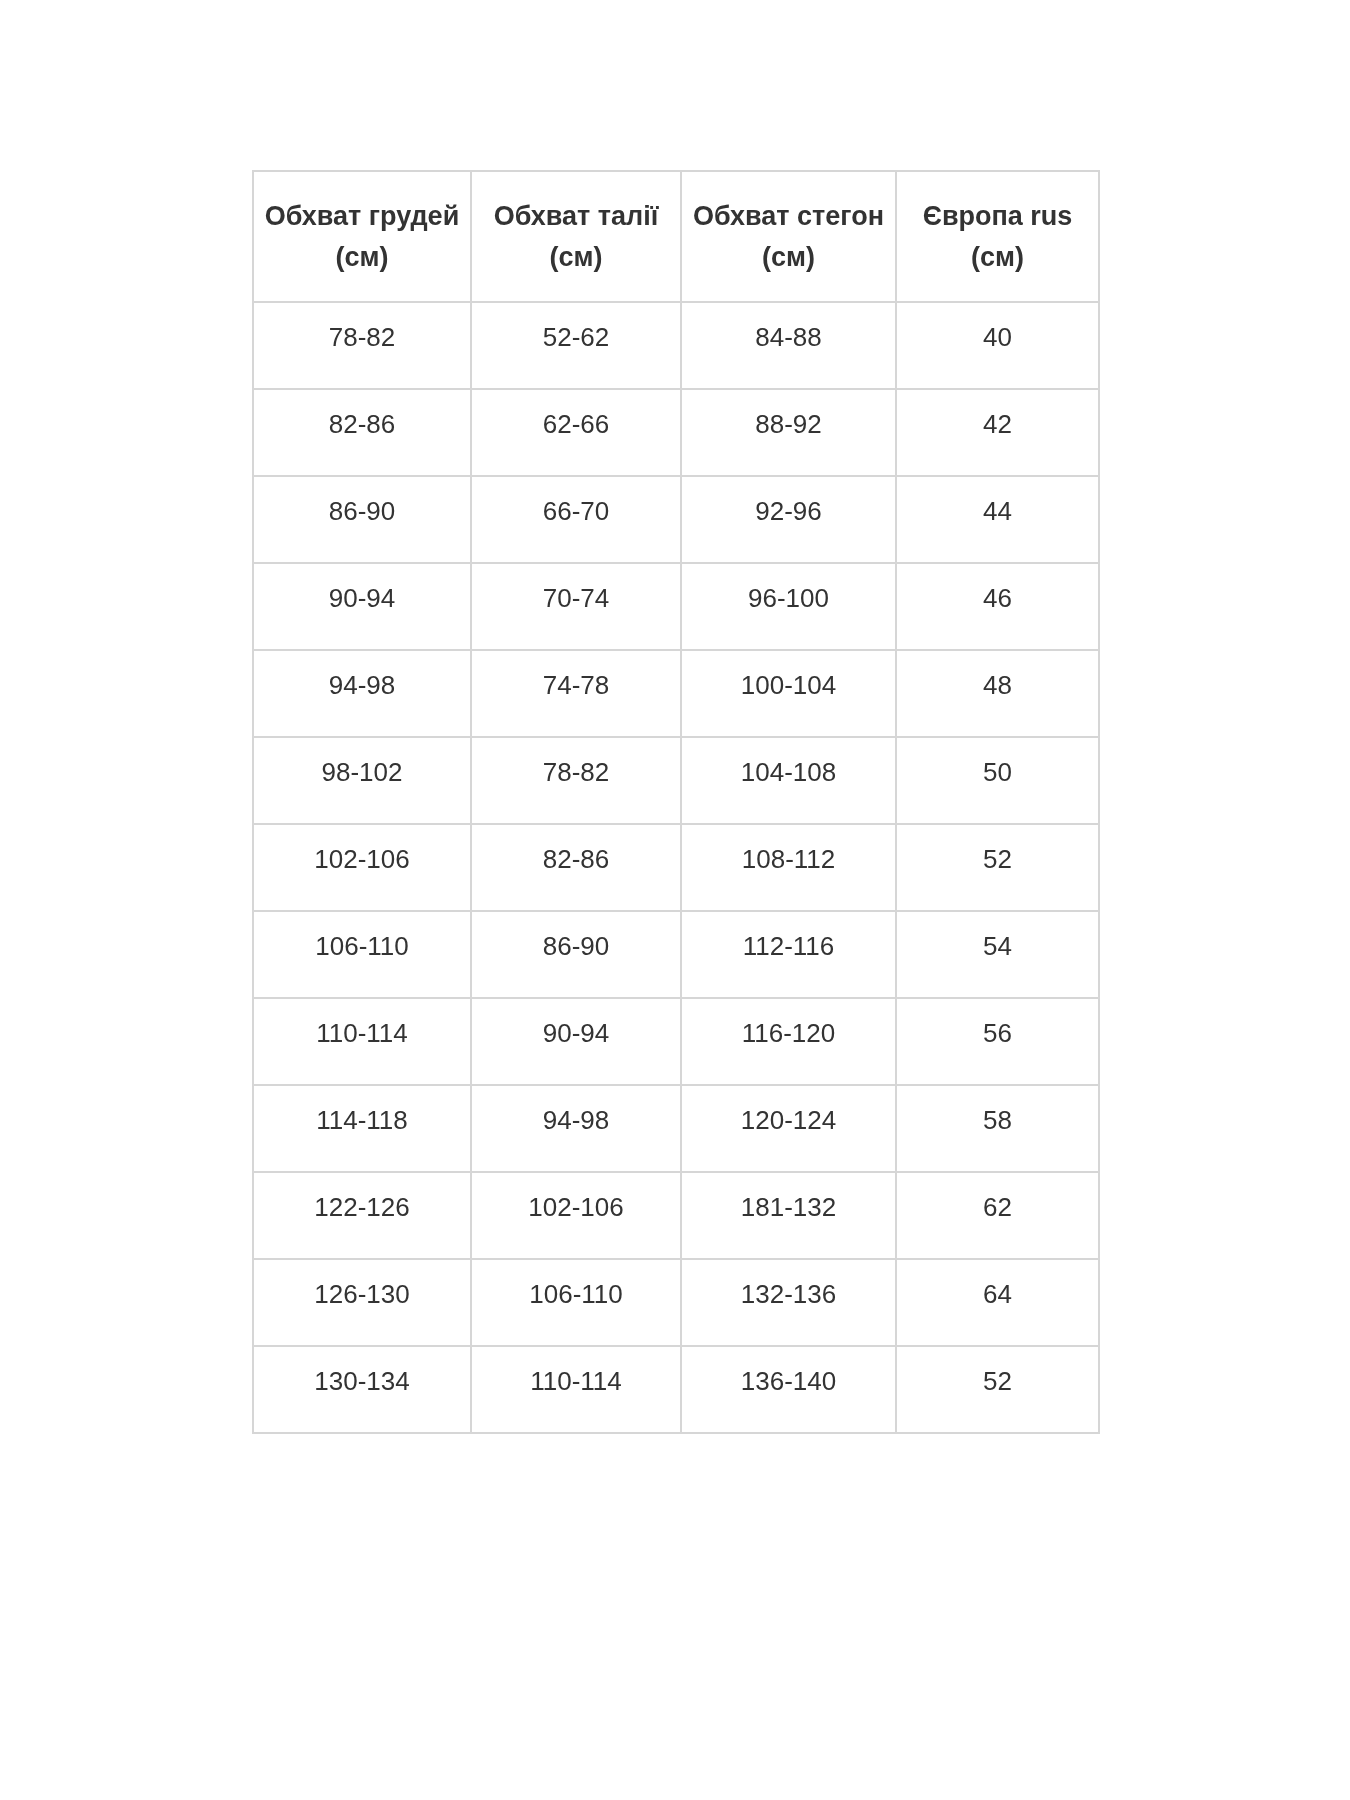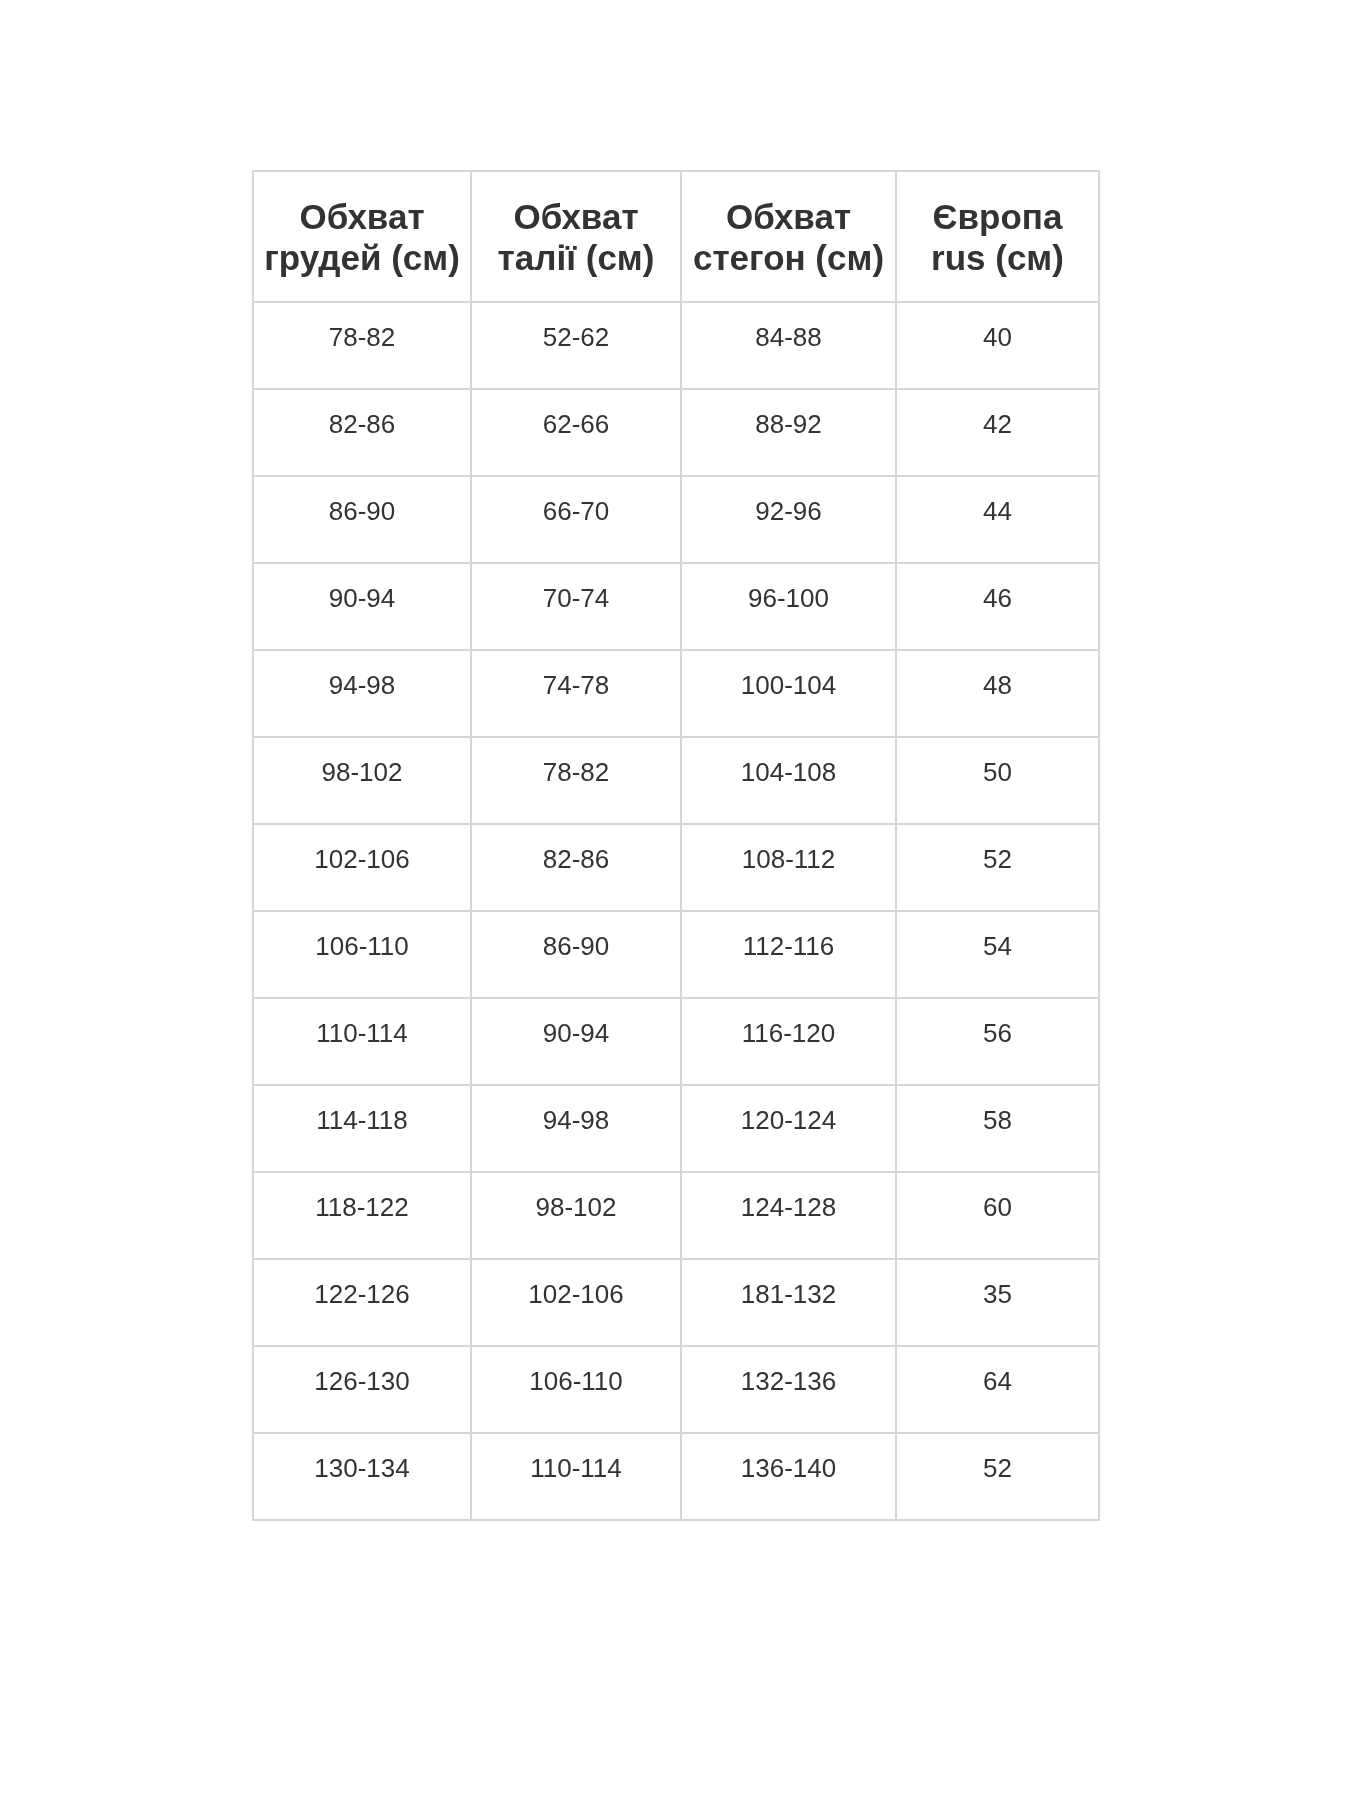--- a/index.html
+++ b/index.html
@@ -28,21 +28,21 @@
   table.size-table td {
     border: 2px solid var(--border-color, #d6d6d6);
     text-align: center;
     color: var(--text-color, #333333);
     padding: 0 8px;
     box-sizing: border-box;
   }
   table.size-table th {
     height: 131px;
     vertical-align: middle;
-    font-size: 35px;
+    font-size: 27px;
     font-weight: bold;
     line-height: 41px;
   }
   table.size-table td {
     height: 87px;
     vertical-align: top;
     padding-top: 21px;
     font-size: 26px;
     font-weight: normal;
     line-height: 27px;
@@ -122,30 +122,24 @@
           <td>116-120</td>
           <td>56</td>
         </tr>
         <tr>
           <td>114-118</td>
           <td>94-98</td>
           <td>120-124</td>
           <td>58</td>
         </tr>
         <tr>
-          <td>118-122</td>
-          <td>98-102</td>
-          <td>124-128</td>
-          <td>60</td>
-        </tr>
-        <tr>
           <td>122-126</td>
           <td>102-106</td>
           <td>181-132</td>
-          <td>35</td>
+          <td>62</td>
         </tr>
         <tr>
           <td>126-130</td>
           <td>106-110</td>
           <td>132-136</td>
           <td>64</td>
         </tr>
         <tr>
           <td>130-134</td>
           <td>110-114</td>

